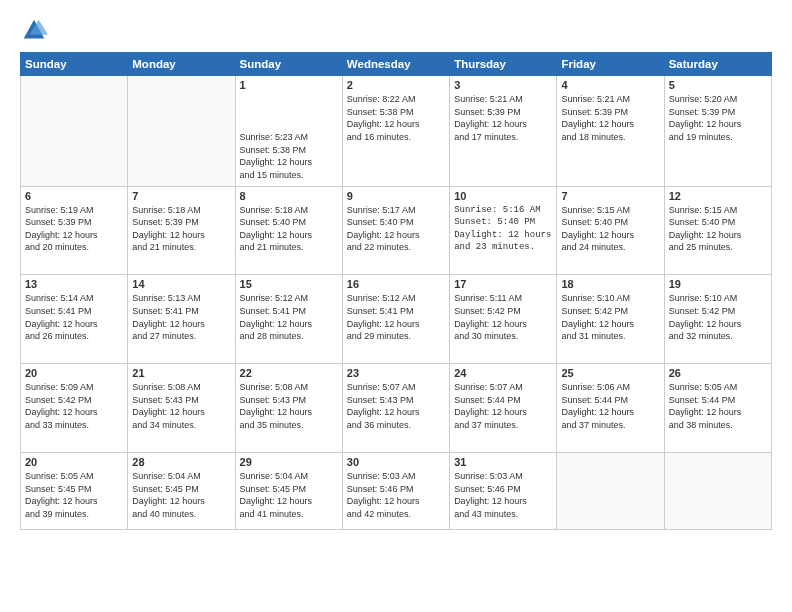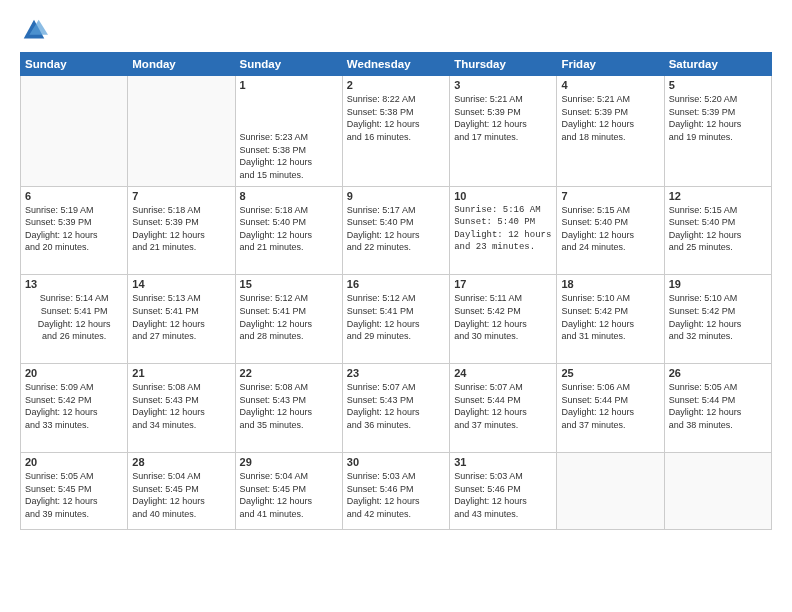--- a/index.html
+++ b/index.html
@@ -216,21 +216,21 @@
             <span class="day-num">12</span>
             <div class="day-info" style="white-space: pre-line;">Sunrise: 5:15 AM
 Sunset: 5:40 PM
 Daylight: 12 hours
 and 25 minutes.</div>
           </td>
         </tr>
         <tr>
           <td>
             <span class="day-num">13</span>
-            <div class="day-info" style="white-space: pre-line; text-align: center;">Sunrise: 5:14 AM
+            <div class="day-info" style="white-space: pre-line;">Sunrise: 5:14 AM
 Sunset: 5:41 PM
 Daylight: 12 hours
 and 26 minutes.</div>
           </td>
           <td>
             <span class="day-num">14</span>
             <div class="day-info" style="white-space: pre-line;">Sunrise: 5:13 AM
 Sunset: 5:41 PM
 Daylight: 12 hours
 and 27 minutes.</div>

